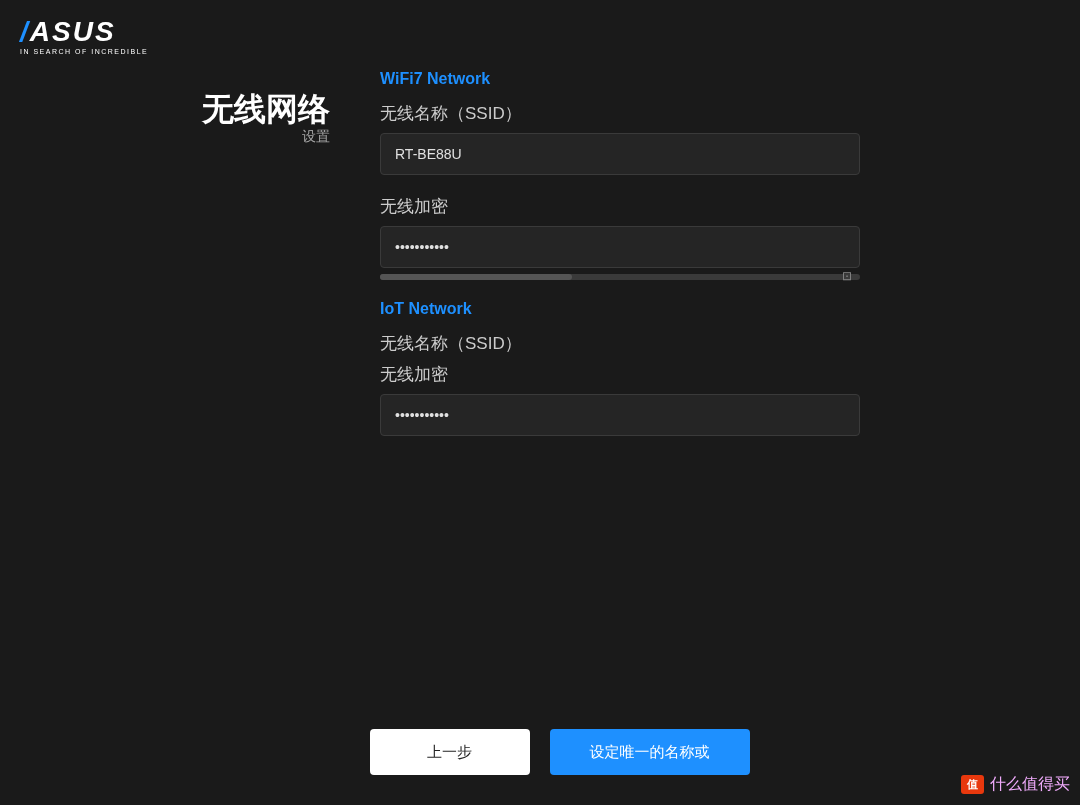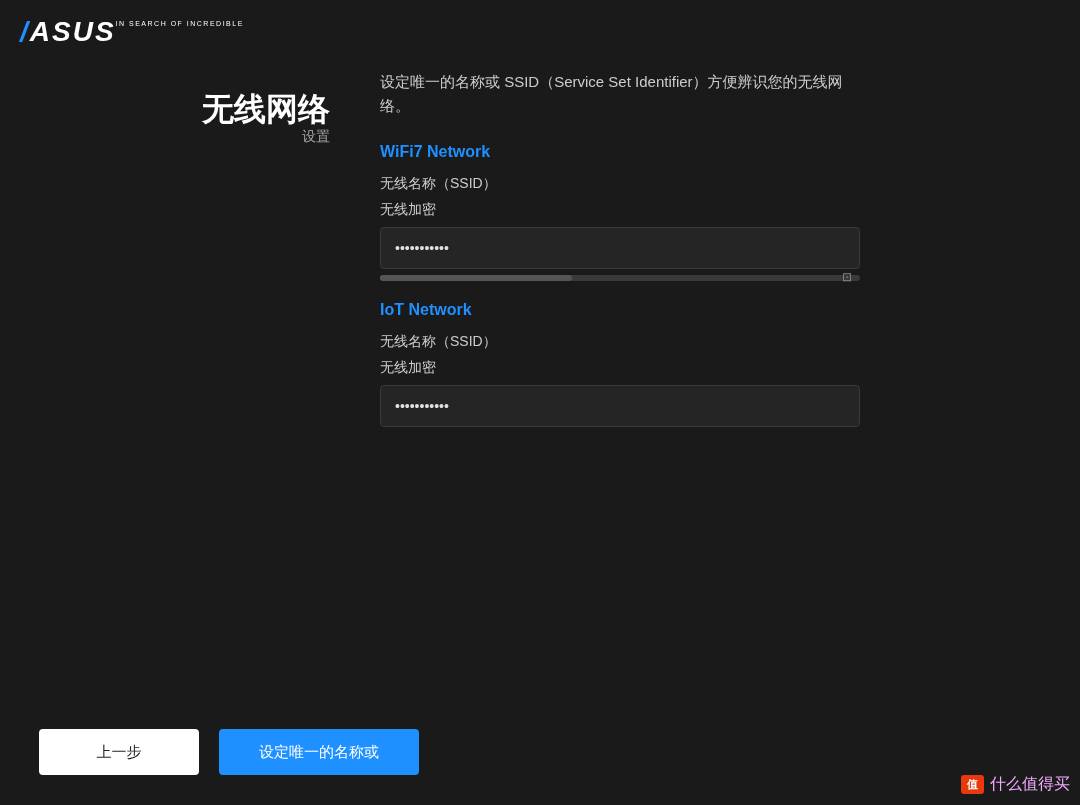--- a/index.html
+++ b/index.html
@@ -14,21 +14,21 @@
     }
 
     
     .logo-area {
       position: absolute;
       top: 18px;
       left: 20px;
     }
     .asus-logo {
       display: flex;
-      flex-direction: row;
+      flex-direction: column;
       align-items: flex-start;
     }
     .asus-logo-text {
       font-size: 28px;
       font-weight: 900;
       color: #ffffff;
       letter-spacing: 2px;
       font-style: italic;
       line-height: 1;
     }
@@ -87,21 +87,21 @@
     }
 
     .section-title {
       font-size: 16px;
       font-weight: 600;
       color: #1e90ff;
       margin-bottom: 14px;
     }
 
     .field-label {
-      font-size: 14px;
+      font-size: 17px;
       color: #cccccc;
       margin-bottom: 8px;
     }
 
     .text-input {
       width: 100%;
       max-width: 480px;
       background-color: #252525;
       border: 1px solid #3a3a3a;
       border-radius: 4px;
@@ -152,20 +152,21 @@
       margin-bottom: 8px;
     }
 
     
     .button-row {
       position: absolute;
       bottom: 30px;
       left: 0;
       right: 0;
       display: flex;
+      justify-content: center;
       gap: 20px;
       padding-left: 39px;
     }
 
     .btn-back {
       width: 160px;
       height: 46px;
       background-color: #ffffff;
       color: #222222;
       border: none;
@@ -225,26 +226,26 @@
 
 <div class="main-container">
 
   <div class="left-panel">
     <div class="page-title">无线网络</div>
     <div class="page-subtitle">设置</div>
   </div>
 
   <div class="right-panel">
 
-    <div class="description">设定唯一的名称或 SSID（Service Set Identifier）方便辨识您的无线网络。</div>
 
     <div class="section-divider">
       <div class="section-title">WiFi7 Network</div>
       
       <div class="field-label">无线名称（SSID）</div>
+      <input type="text" class="text-input" value="RT-BE88U" style="">
 
       <div class="field-label">无线加密</div>
       <input type="password" class="password-input" value="12345678901" style="">
       <div class="progress-bar-container">
         <div class="progress-bar-fill"></div>
         <span class="progress-bar-icon">⊡</span>
       </div>
     </div>
 
     <div class="section-divider">

